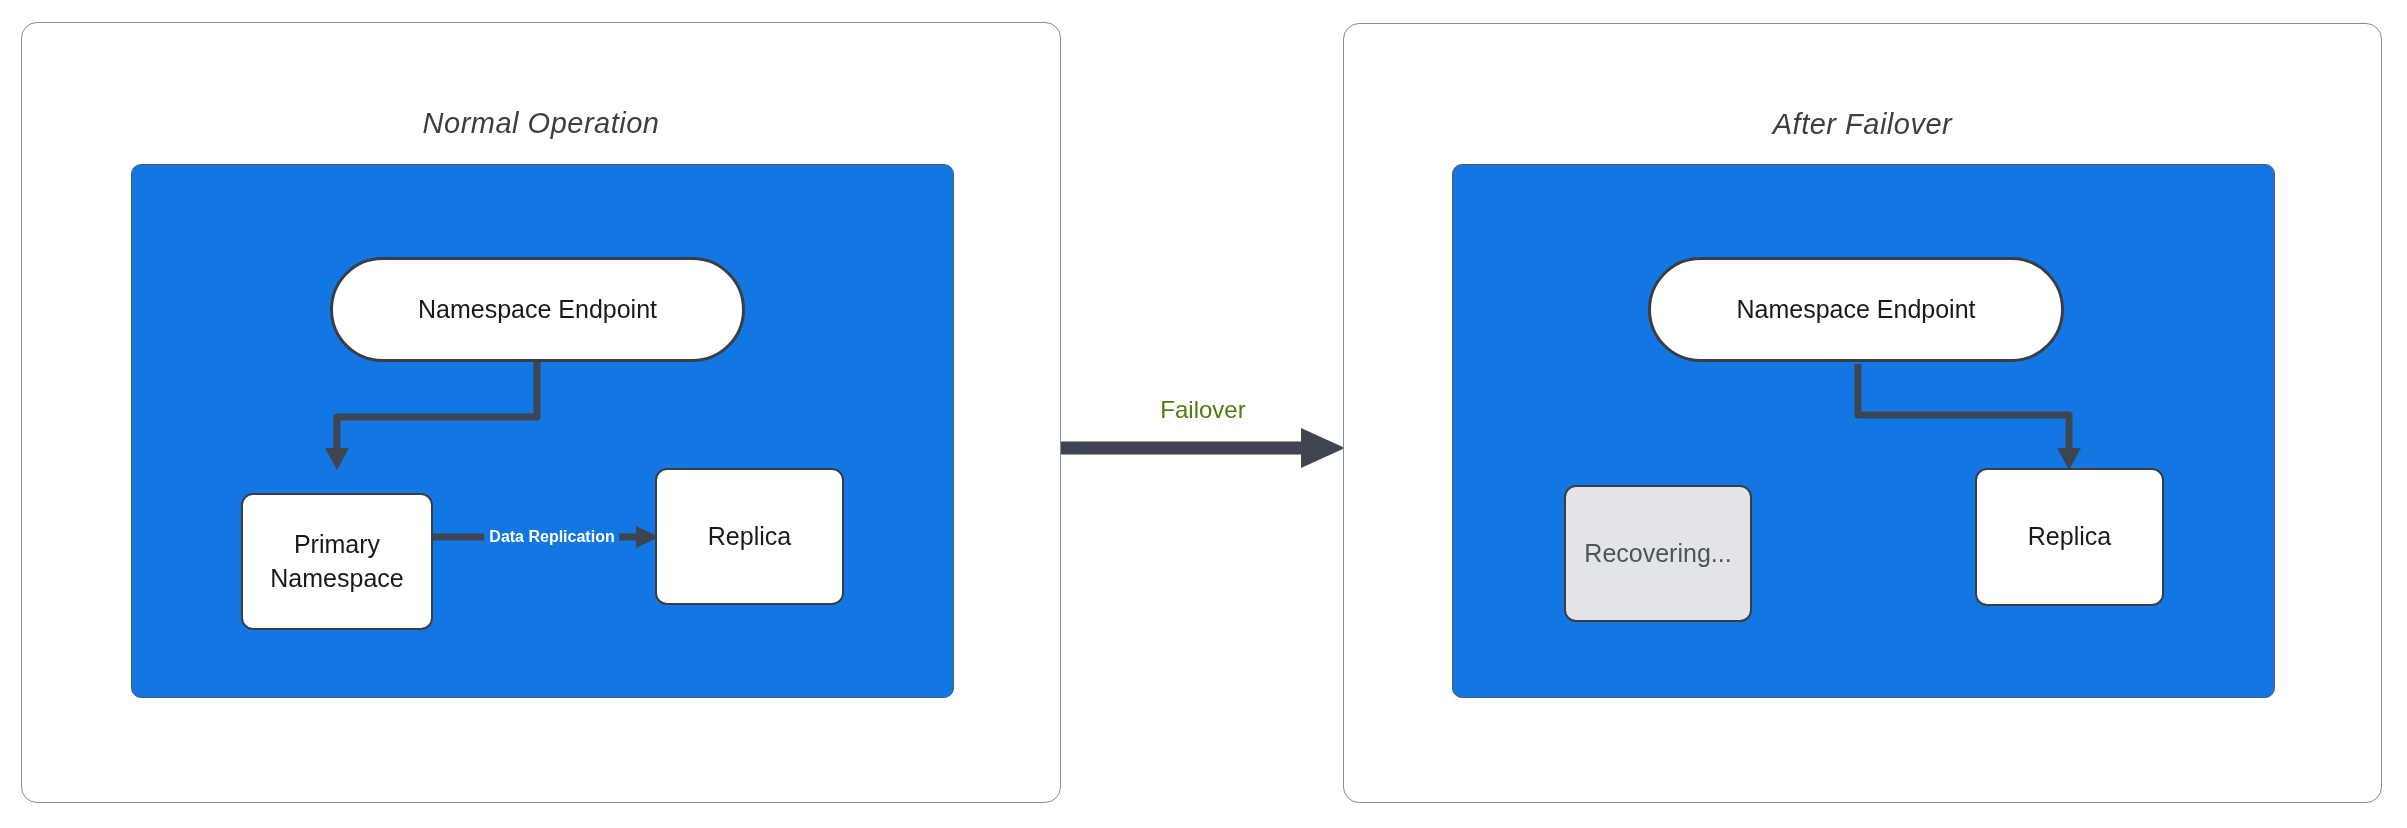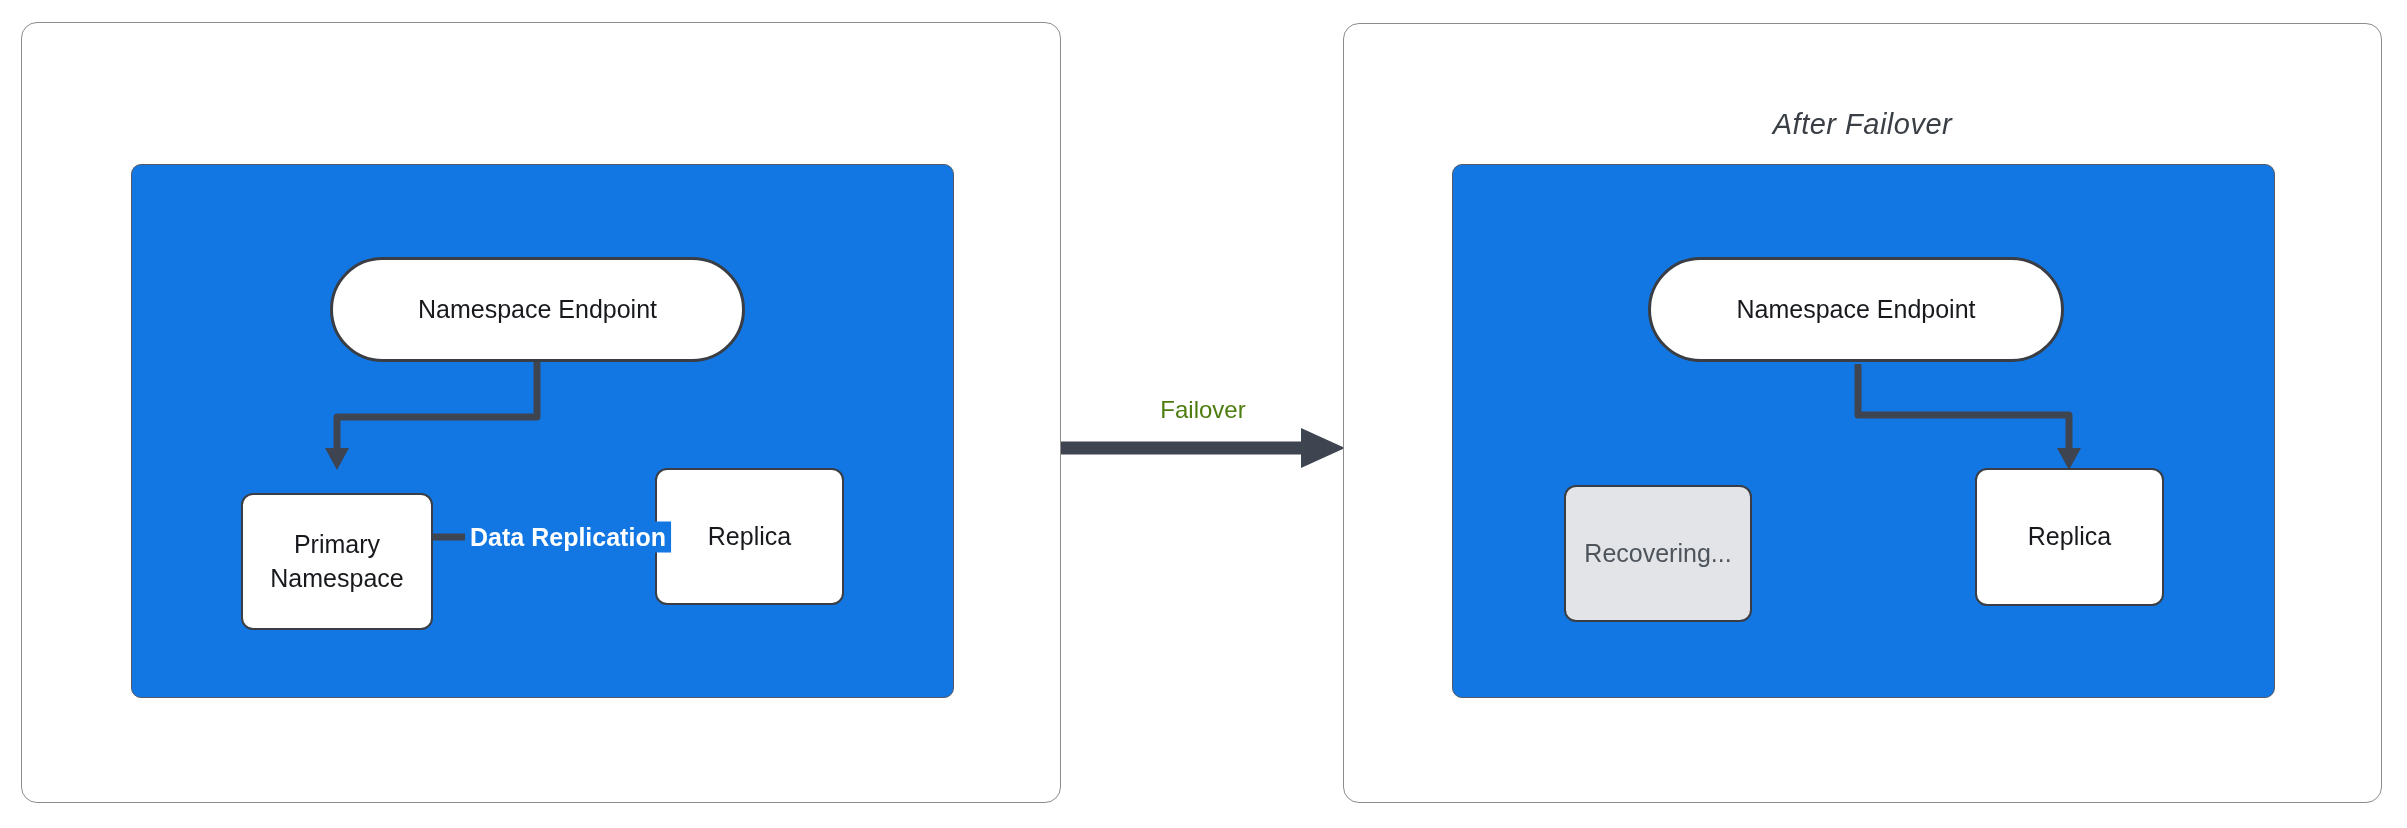--- a/index.html
+++ b/index.html
@@ -66,40 +66,41 @@
   .node.primary{left:109px;margin-top:25px;}
   .node.replica-l{left:523px;width:189px;}
   .node.recovering{
     left:111px;width:188px;
     background:var(--disabled-fill);
     color:var(--disabled-text);margin-top:17px;
   }
   .node.replica-r{left:522px;width:189px;height:138px;}
 
   .edge-label{
-    position:absolute;left:436px;top:372px;
+    position:absolute;left:420px;top:372px;
     transform:translate(-50%,-50%);
     background:var(--blue);
-    color:#fff;font-weight:bold;font-size:25px;
+    color:#fff;font-weight:bold;font-size:16px;
     padding:1px 5px;white-space:nowrap;
   }
 
   .failover{position:absolute;left:1061px;top:396px;width:284px;height:72px;}
   .failover-label{
     position:absolute;top:0;left:0;width:100%;text-align:center;
     font-size:24px;color:#4d7c0f;
   }
   .failover-svg{position:absolute;left:0;top:32px;width:284px;height:40px;}
 </style>
 </head>
 <body>
 
 <div class="stage">
 
   <div class="panel left">
+    <div class="panel-title">Normal Operation</div>
 
     <div class="container-box">
 
       <svg class="edges" viewBox="0 0 823 534">
 
         <g>
           <path class="arrow-path" d="M405,197 L405,252 L205,252 L205,284"></path>
           <polygon class="arrow-head" points="205,305 193,283 217,283"></polygon>
         </g>
 

